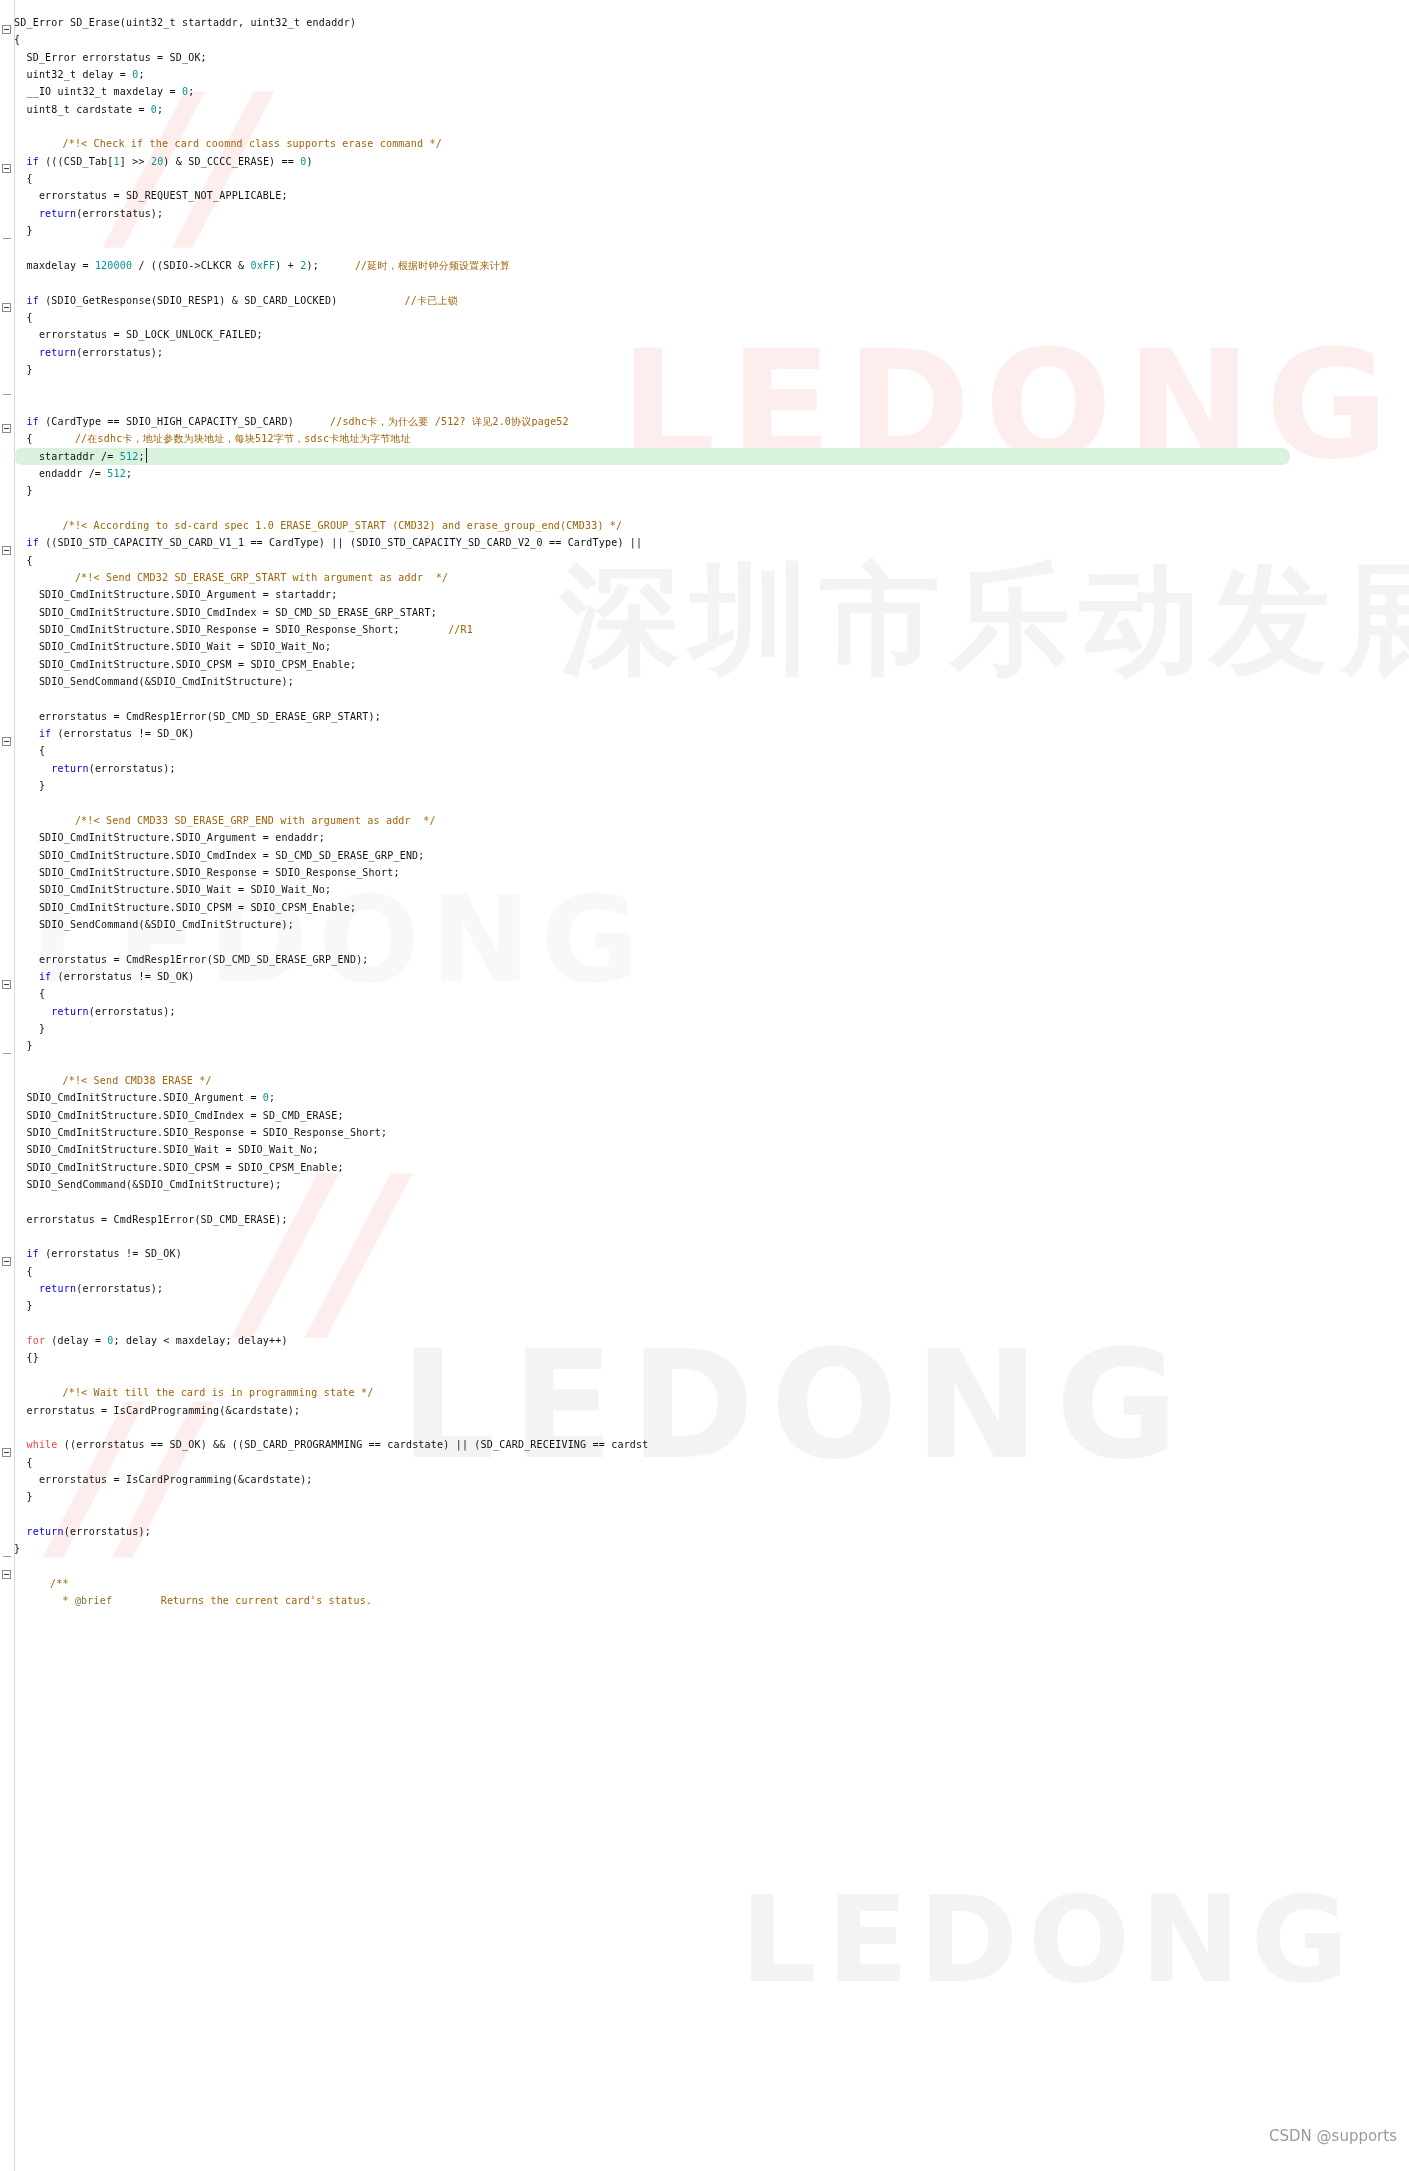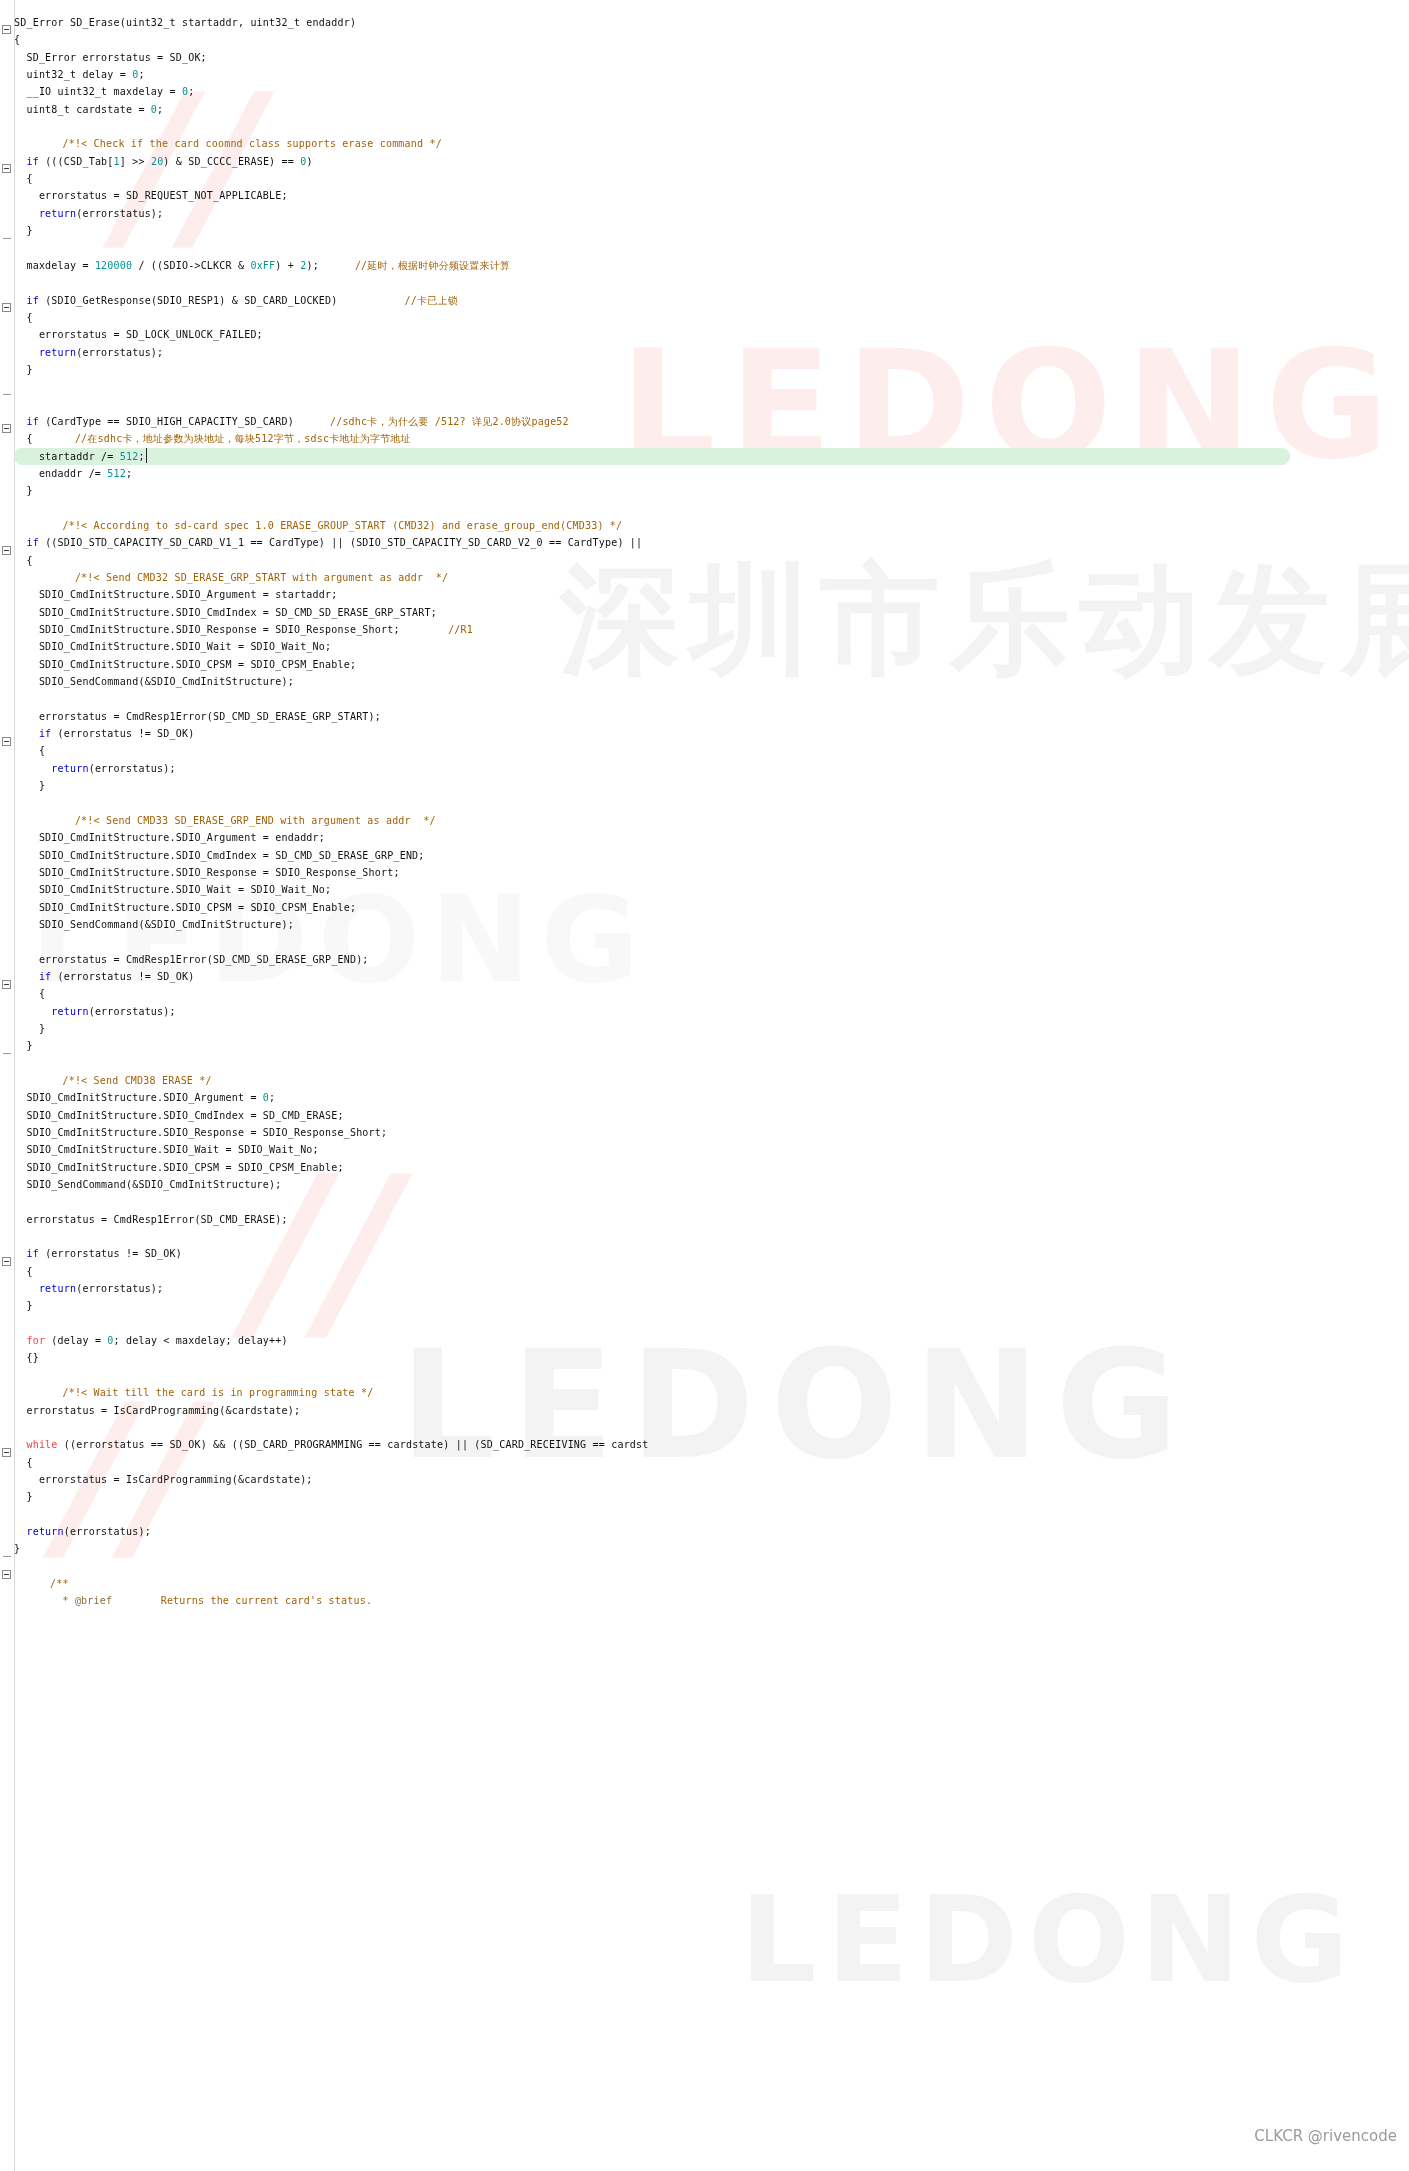--- a/index.html
+++ b/index.html
@@ -147,13 +147,13 @@
     <div class="fold" style="top: 979.6px;"></div>
     <div class="tick" style="top: 1053px;"></div>
     <div class="fold" style="top: 1257.2px;"></div>
     <div class="fold" style="top: 1448.05px;"></div>
     <div class="tick" style="top: 1556.15px;"></div>
     <div class="fold" style="top: 1569.5px;"></div>
   </div>
 
 <pre id="code" style="top: 4px;"><div class="ln"><span class="t">SD_Error SD_Erase(uint32_t startaddr, uint32_t endaddr)</span></div><div class="ln"><span class="t">{</span></div><div class="ln"><span class="t">  SD_Error errorstatus = SD_OK;</span></div><div class="ln"><span class="t">  uint32_t delay = </span><span class="num">0</span><span class="t">;</span></div><div class="ln"><span class="t">  __IO uint32_t maxdelay = </span><span class="num">0</span><span class="t">;</span></div><div class="ln"><span class="t">  uint8_t cardstate = </span><span class="num">0</span><span class="t">;</span></div><div class="ln">&nbsp;</div><div class="ln"><span class="c">  /*!&lt; Check if the card coomnd class supports erase command */</span></div><div class="ln"><span class="t">  </span><span class="kw">if</span><span class="t"> (((CSD_Tab[</span><span class="num">1</span><span class="t">] &gt;&gt; </span><span class="num">20</span><span class="t">) &amp; SD_CCCC_ERASE) == </span><span class="num">0</span><span class="t">)</span></div><div class="ln"><span class="t">  {</span></div><div class="ln"><span class="t">    errorstatus = SD_REQUEST_NOT_APPLICABLE;</span></div><div class="ln"><span class="t">    </span><span class="kw">return</span><span class="t">(errorstatus);</span></div><div class="ln"><span class="t">  }</span></div><div class="ln">&nbsp;</div><div class="ln"><span class="t">  maxdelay = </span><span class="num">120000</span><span class="t"> / ((SDIO-&gt;CLKCR &amp; </span><span class="num">0xFF</span><span class="t">) + </span><span class="num">2</span><span class="t">);</span><span class="c">//延时，根据时钟分频设置来计算</span></div><div class="ln">&nbsp;</div><div class="ln"><span class="t">  </span><span class="kw">if</span><span class="t"> (SDIO_GetResponse(SDIO_RESP1) &amp; SD_CARD_LOCKED)     </span><span class="c">//卡已上锁</span></div><div class="ln"><span class="t">  {</span></div><div class="ln"><span class="t">    errorstatus = SD_LOCK_UNLOCK_FAILED;</span></div><div class="ln"><span class="t">    </span><span class="kw">return</span><span class="t">(errorstatus);</span></div><div class="ln"><span class="t">  }</span></div><div class="ln">&nbsp;</div><div class="ln">&nbsp;</div><div class="ln"><span class="t">  </span><span class="kw">if</span><span class="t"> (CardType == SDIO_HIGH_CAPACITY_SD_CARD)</span><span class="c">//sdhc卡，为什么要 /512? 详见2.0协议page52</span></div><div class="ln"><span class="t">  { </span><span class="c">//在sdhc卡，地址参数为块地址，每块512字节，sdsc卡地址为字节地址</span></div><div class="ln hl"><span class="t">    startaddr /= </span><span class="num">512</span><span class="t">;</span><span class="caret"></span></div><div class="ln"><span class="t">    endaddr /= </span><span class="num">512</span><span class="t">;</span></div><div class="ln"><span class="t">  }</span></div><div class="ln">&nbsp;</div><div class="ln"><span class="c">  /*!&lt; According to sd-card spec 1.0 ERASE_GROUP_START (CMD32) and erase_group_end(CMD33) */</span></div><div class="ln"><span class="t">  </span><span class="kw">if</span><span class="t"> ((SDIO_STD_CAPACITY_SD_CARD_V1_1 == CardType) || (SDIO_STD_CAPACITY_SD_CARD_V2_0 == CardType) ||</span></div><div class="ln"><span class="t">  {</span></div><div class="ln"><span class="c">    /*!&lt; Send CMD32 SD_ERASE_GRP_START with argument as addr  */</span></div><div class="ln"><span class="t">    SDIO_CmdInitStructure.SDIO_Argument = startaddr;</span></div><div class="ln"><span class="t">    SDIO_CmdInitStructure.SDIO_CmdIndex = SD_CMD_SD_ERASE_GRP_START;</span></div><div class="ln"><span class="t">    SDIO_CmdInitStructure.SDIO_Response = SDIO_Response_Short;  </span><span class="c">//R1</span></div><div class="ln"><span class="t">    SDIO_CmdInitStructure.SDIO_Wait = SDIO_Wait_No;</span></div><div class="ln"><span class="t">    SDIO_CmdInitStructure.SDIO_CPSM = SDIO_CPSM_Enable;</span></div><div class="ln"><span class="t">    SDIO_SendCommand(&amp;SDIO_CmdInitStructure);</span></div><div class="ln">&nbsp;</div><div class="ln"><span class="t">    errorstatus = CmdResp1Error(SD_CMD_SD_ERASE_GRP_START);</span></div><div class="ln"><span class="t">    </span><span class="kw">if</span><span class="t"> (errorstatus != SD_OK)</span></div><div class="ln"><span class="t">    {</span></div><div class="ln"><span class="t">      </span><span class="kw">return</span><span class="t">(errorstatus);</span></div><div class="ln"><span class="t">    }</span></div><div class="ln">&nbsp;</div><div class="ln"><span class="c">    /*!&lt; Send CMD33 SD_ERASE_GRP_END with argument as addr  */</span></div><div class="ln"><span class="t">    SDIO_CmdInitStructure.SDIO_Argument = endaddr;</span></div><div class="ln"><span class="t">    SDIO_CmdInitStructure.SDIO_CmdIndex = SD_CMD_SD_ERASE_GRP_END;</span></div><div class="ln"><span class="t">    SDIO_CmdInitStructure.SDIO_Response = SDIO_Response_Short;</span></div><div class="ln"><span class="t">    SDIO_CmdInitStructure.SDIO_Wait = SDIO_Wait_No;</span></div><div class="ln"><span class="t">    SDIO_CmdInitStructure.SDIO_CPSM = SDIO_CPSM_Enable;</span></div><div class="ln"><span class="t">    SDIO_SendCommand(&amp;SDIO_CmdInitStructure);</span></div><div class="ln">&nbsp;</div><div class="ln"><span class="t">    errorstatus = CmdResp1Error(SD_CMD_SD_ERASE_GRP_END);</span></div><div class="ln"><span class="t">    </span><span class="kw">if</span><span class="t"> (errorstatus != SD_OK)</span></div><div class="ln"><span class="t">    {</span></div><div class="ln"><span class="t">      </span><span class="kw">return</span><span class="t">(errorstatus);</span></div><div class="ln"><span class="t">    }</span></div><div class="ln"><span class="t">  }</span></div><div class="ln">&nbsp;</div><div class="ln"><span class="c">  /*!&lt; Send CMD38 ERASE */</span></div><div class="ln"><span class="t">  SDIO_CmdInitStructure.SDIO_Argument = </span><span class="num">0</span><span class="t">;</span></div><div class="ln"><span class="t">  SDIO_CmdInitStructure.SDIO_CmdIndex = SD_CMD_ERASE;</span></div><div class="ln"><span class="t">  SDIO_CmdInitStructure.SDIO_Response = SDIO_Response_Short;</span></div><div class="ln"><span class="t">  SDIO_CmdInitStructure.SDIO_Wait = SDIO_Wait_No;</span></div><div class="ln"><span class="t">  SDIO_CmdInitStructure.SDIO_CPSM = SDIO_CPSM_Enable;</span></div><div class="ln"><span class="t">  SDIO_SendCommand(&amp;SDIO_CmdInitStructure);</span></div><div class="ln">&nbsp;</div><div class="ln"><span class="t">  errorstatus = CmdResp1Error(SD_CMD_ERASE);</span></div><div class="ln">&nbsp;</div><div class="ln"><span class="t">  </span><span class="kw">if</span><span class="t"> (errorstatus != SD_OK)</span></div><div class="ln"><span class="t">  {</span></div><div class="ln"><span class="t">    </span><span class="kw">return</span><span class="t">(errorstatus);</span></div><div class="ln"><span class="t">  }</span></div><div class="ln">&nbsp;</div><div class="ln"><span class="t">  </span><span class="kwv">for</span><span class="t"> (delay = </span><span class="num">0</span><span class="t">; delay &lt; maxdelay; delay++)</span></div><div class="ln"><span class="t">  {}</span></div><div class="ln">&nbsp;</div><div class="ln"><span class="c">  /*!&lt; Wait till the card is in programming state */</span></div><div class="ln"><span class="t">  errorstatus = IsCardProgramming(&amp;cardstate);</span></div><div class="ln">&nbsp;</div><div class="ln"><span class="t">  </span><span class="kwv">while</span><span class="t"> ((errorstatus == SD_OK) &amp;&amp; ((SD_CARD_PROGRAMMING == cardstate) || (SD_CARD_RECEIVING == cardst</span></div><div class="ln"><span class="t">  {</span></div><div class="ln"><span class="t">    errorstatus = IsCardProgramming(&amp;cardstate);</span></div><div class="ln"><span class="t">  }</span></div><div class="ln">&nbsp;</div><div class="ln"><span class="t">  </span><span class="kw">return</span><span class="t">(errorstatus);</span></div><div class="ln"><span class="t">}</span></div><div class="ln">&nbsp;</div><div class="ln"><span class="c">/**</span></div><div class="ln"><span class="c">  * </span><span class="cb">@brief</span><span class="c">  Returns the current card's status.</span></div></pre>
 
-<div id="csdn">CLKCR @rivencode</div>
+<div id="csdn">CSDN @supports</div>
 
 </body></html>

